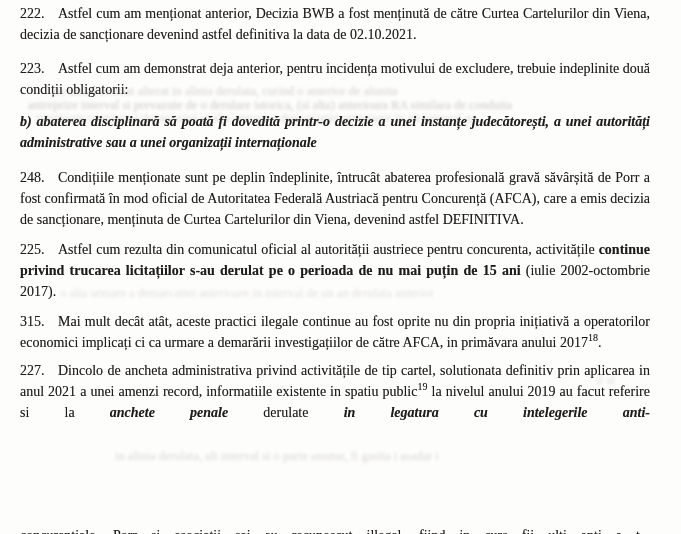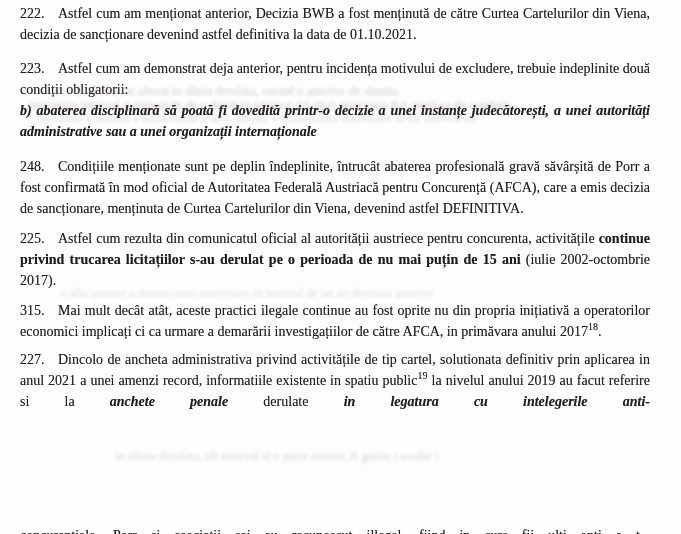--- a/index.html
+++ b/index.html
@@ -17,21 +17,21 @@
   .para {
     margin: 0;
     font-size: 14px;
     line-height: 21px;
     text-align: justify;
     text-shadow: 0 0 0.4px rgba(30,28,25,0.45);
   }
   .pnum { display: inline-block; width: 38px; }
   .p223 { margin-top: 13px; }
   .pa   { margin-top: 30px; }
-  .pb   { }
+  .pb   { margin-top: 11px; }
   .p224 { margin-top: 14px; }
   .p225 { margin-top: 9px; }
   .p226 { margin-top: 9px; }
   .p227 { margin-top: 7px; text-align-last: justify; }
   .lettered { font-weight: bold; font-style: italic; }
   .run-b  { font-weight: bold; }
   .run-bi { font-weight: bold; font-style: italic; }
   sup { font-size: 10px; line-height: 0; vertical-align: super; }
   .ghost {
     position: absolute;
@@ -63,21 +63,21 @@
     text-align-last: justify;
     color: #1f1d1a;
     text-shadow: 0 0 0.4px rgba(30,28,25,0.45);
   }
 </style>
 </head>
 <body>
 
 <div class="page">
 
-  <p class="para p222"><span class="pnum">222.</span><span><span>Astfel cum am menționat anterior, Decizia BWB a fost menținută de către Curtea Cartelurilor din Viena, decizia de sancționare devenind astfel definitiva la data de 01.10.2021.</span></span></p>
+  <p class="para p222"><span class="pnum">222.</span><span><span>Astfel cum am menționat anterior, Decizia BWB a fost menținută de către Curtea Cartelurilor din Viena, decizia de sancționare devenind astfel definitiva la data de 02.10.2021.</span></span></p>
 
   <p class="para p223"><span class="pnum">223.</span><span><span>Astfel cum am demonstrat deja anterior, pentru incidența motivului de excludere, trebuie indeplinite două condiții obligatorii:</span></span></p>
 
 
   <p class="para pb lettered"><span><span>b) abaterea disciplinară să poată fi dovedită printr-o decizie a unei instanțe judecătorești, a unei autorități administrative sau a unei organizații internaționale</span></span></p>
 
   <p class="para p224"><span class="pnum">248.</span><span><span>Condițiile menționate sunt pe deplin îndeplinite, întrucât abaterea profesională gravă săvârșită de Porr a fost confirmată în mod oficial de Autoritatea Federală Austriacă pentru Concurență (AFCA), care a emis decizia de sancționare, menținuta de Curtea Cartelurilor din Viena, devenind astfel DEFINITIVA.</span></span></p>
 
   <p class="para p225"><span class="pnum">225.</span><span><span>Astfel cum rezulta din comunicatul oficial al autorității austriece pentru concurenta, activitățile </span><span class="run-b">continue privind trucarea licitațiilor s-au derulat pe o perioada de nu mai puțin de 15 ani</span><span> (iulie 2002-octombrie 2017).</span></span></p>
 

